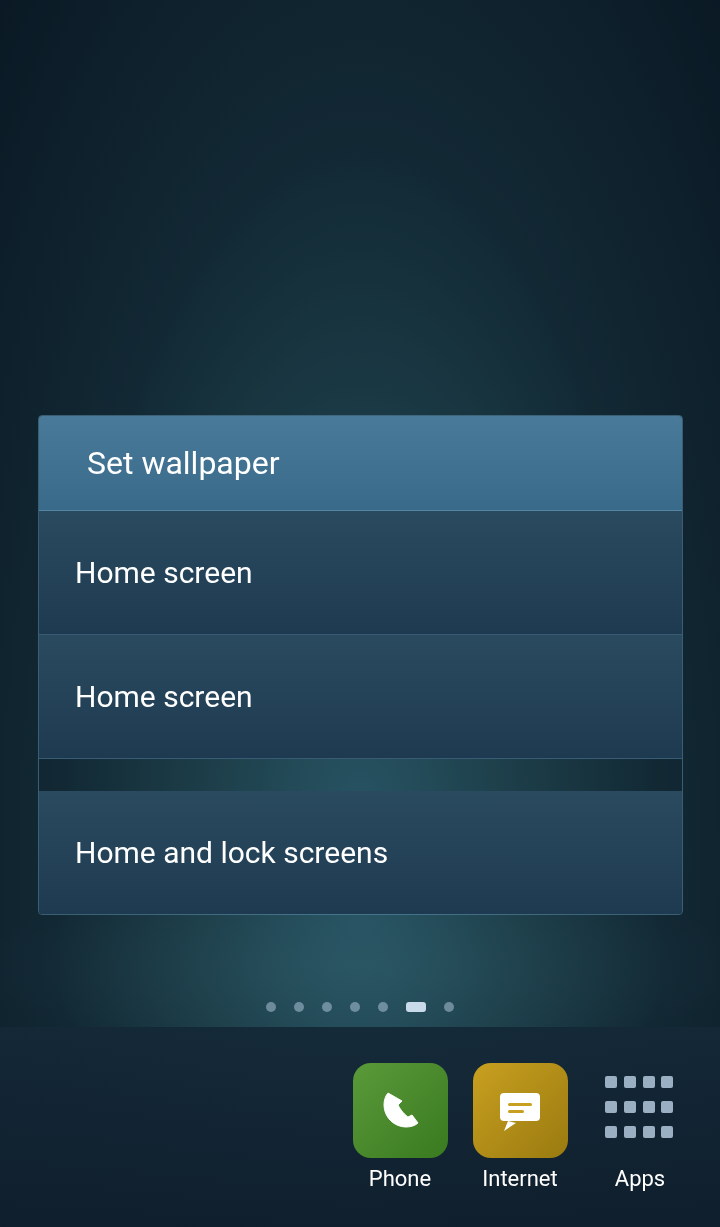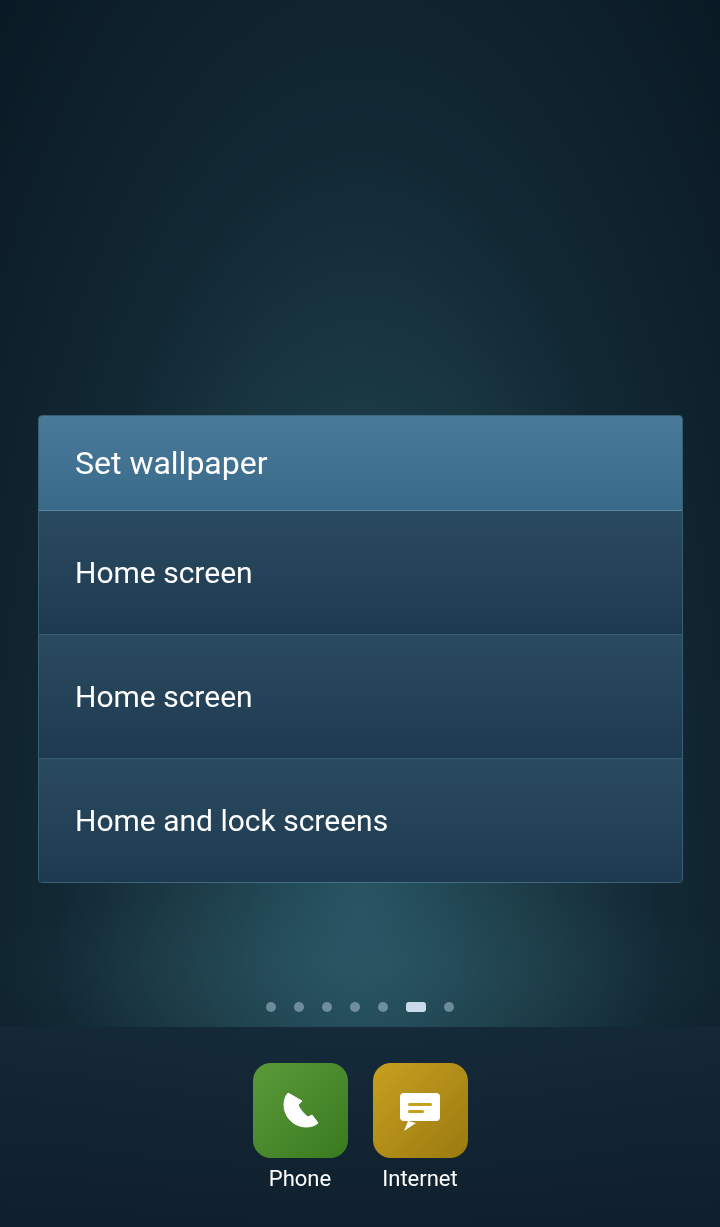--- a/index.html
+++ b/index.html
@@ -48,39 +48,40 @@
       width: 645px;
       background: transparent;
       z-index: 10;
       border: 1px solid rgba(100,150,180,0.5);
       border-radius: 4px;
       overflow: hidden;
     }
 
     .menu-header {
       background: linear-gradient(180deg, #4a7a9a 0%, #3a6a8a 100%);
-      padding: 28px 36px;
+      padding: 28px 48px;
       border-bottom: 1px solid rgba(100,150,180,0.4);
     }
 
     .menu-header span {
       color: #ffffff;
       font-size: 32px;
       font-weight: 400;
     }
 
     .menu-item {
       background: linear-gradient(180deg, #2a4a60 0%, #1e3a50 100%);
       padding: 44px 36px;
       border-bottom: 1px solid rgba(80,120,150,0.4);
       cursor: pointer;
     }
 
     .menu-item:last-child {
       border-bottom: none;
+      margin-top: 32px;
     }
 
     .menu-item span {
       color: #ffffff;
       font-size: 30px;
       font-weight: 400;
     }
 
     
     .page-indicators {
@@ -109,21 +110,21 @@
     }
 
     
     .dock {
       position: absolute;
       bottom: 0; left: 0; right: 0;
       height: 200px;
       background: linear-gradient(180deg, rgba(20,40,55,0.92) 0%, rgba(15,30,45,0.97) 100%);
       display: flex;
       align-items: center;
-      justify-content: center;
+      justify-content: flex-end;
       padding: 0 20px;
       z-index: 5;
     }
 
     .dock-item {
       display: flex;
       flex-direction: column;
       align-items: center;
       gap: 8px;
       width: 120px;
@@ -232,14 +233,33 @@
         <rect x="6" y="8" width="40" height="28" rx="4" fill="white"></rect>
         <path d="M14 36L10 46L22 38" fill="white"></path>
         <rect x="14" y="18" width="24" height="3" rx="1.5" fill="#c8a020"></rect>
         <rect x="14" y="25" width="16" height="3" rx="1.5" fill="#c8a020"></rect>
       </svg>
     </div>
     <span class="dock-label">Internet</span>
   </div>
 
 
+  <div class="dock-item">
+    <div class="dock-icon icon-apps">
+      <div class="apps-grid">
+        <div class="apps-grid-dot"></div>
+        <div class="apps-grid-dot"></div>
+        <div class="apps-grid-dot"></div>
+        <div class="apps-grid-dot"></div>
+        <div class="apps-grid-dot"></div>
+        <div class="apps-grid-dot"></div>
+        <div class="apps-grid-dot"></div>
+        <div class="apps-grid-dot"></div>
+        <div class="apps-grid-dot"></div>
+        <div class="apps-grid-dot"></div>
+        <div class="apps-grid-dot"></div>
+        <div class="apps-grid-dot"></div>
+      </div>
+    </div>
+    <span class="dock-label">Apps</span>
+  </div>
 
 </div>
 
 </body></html>

